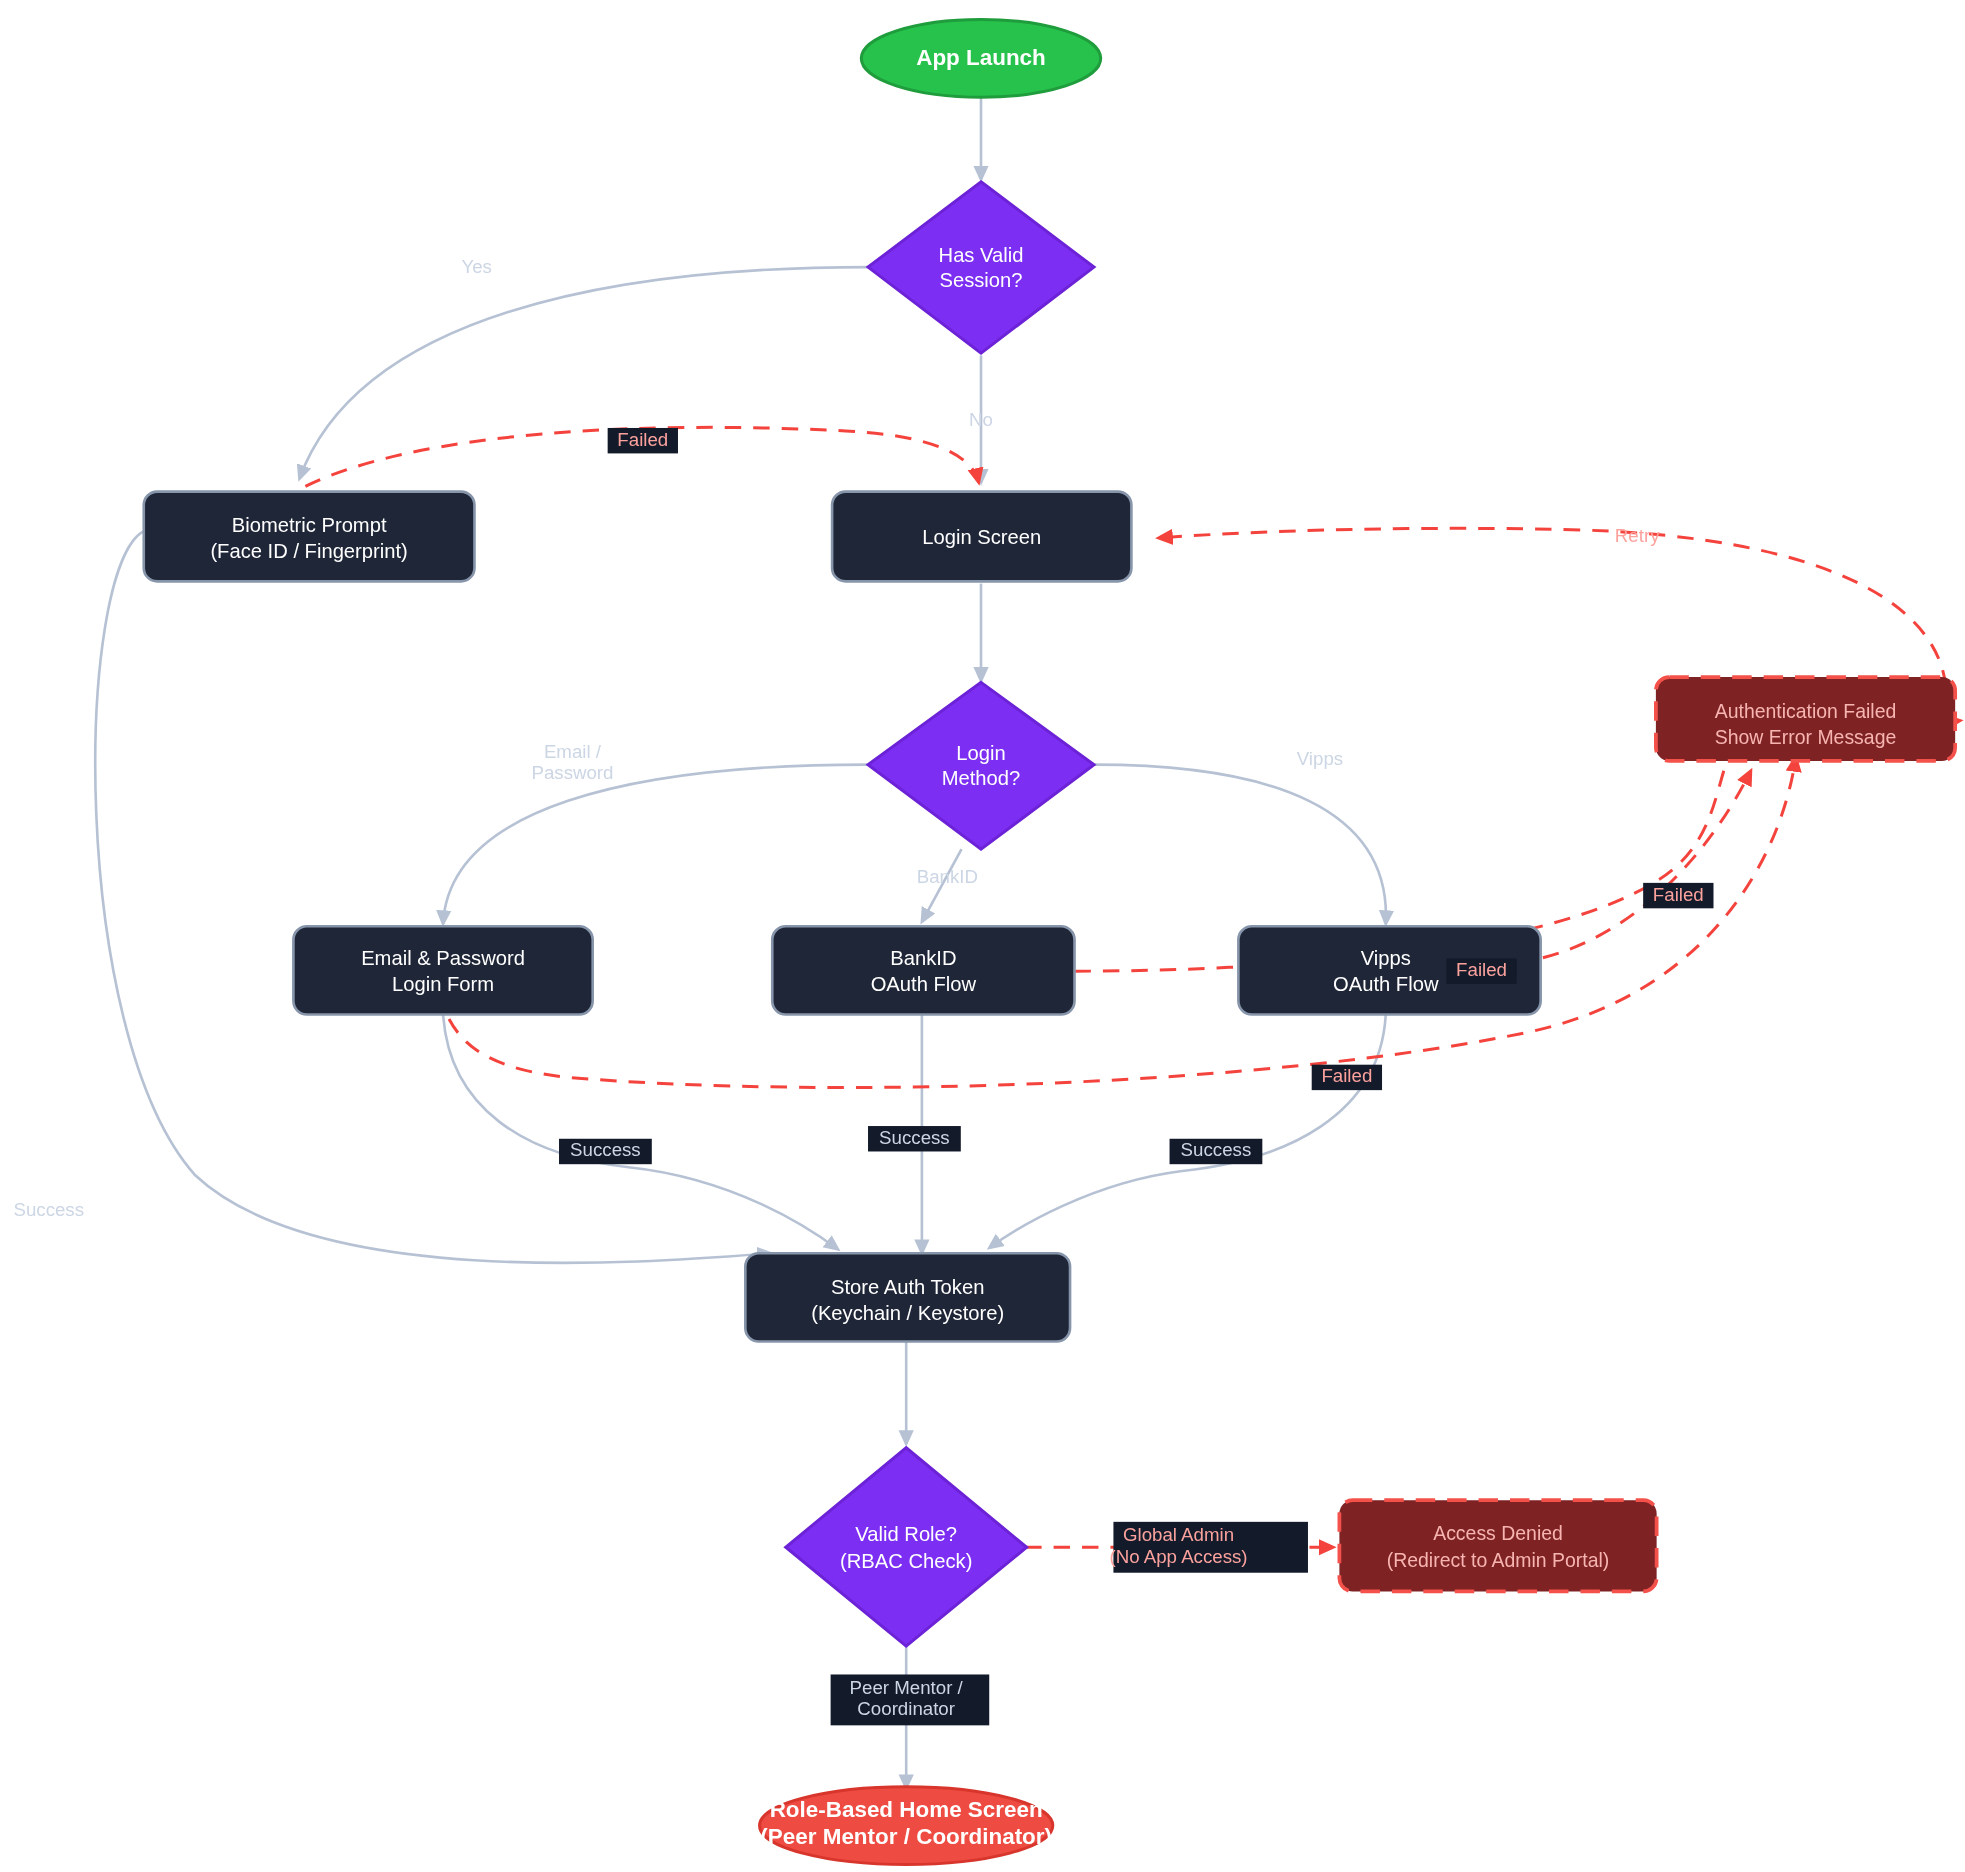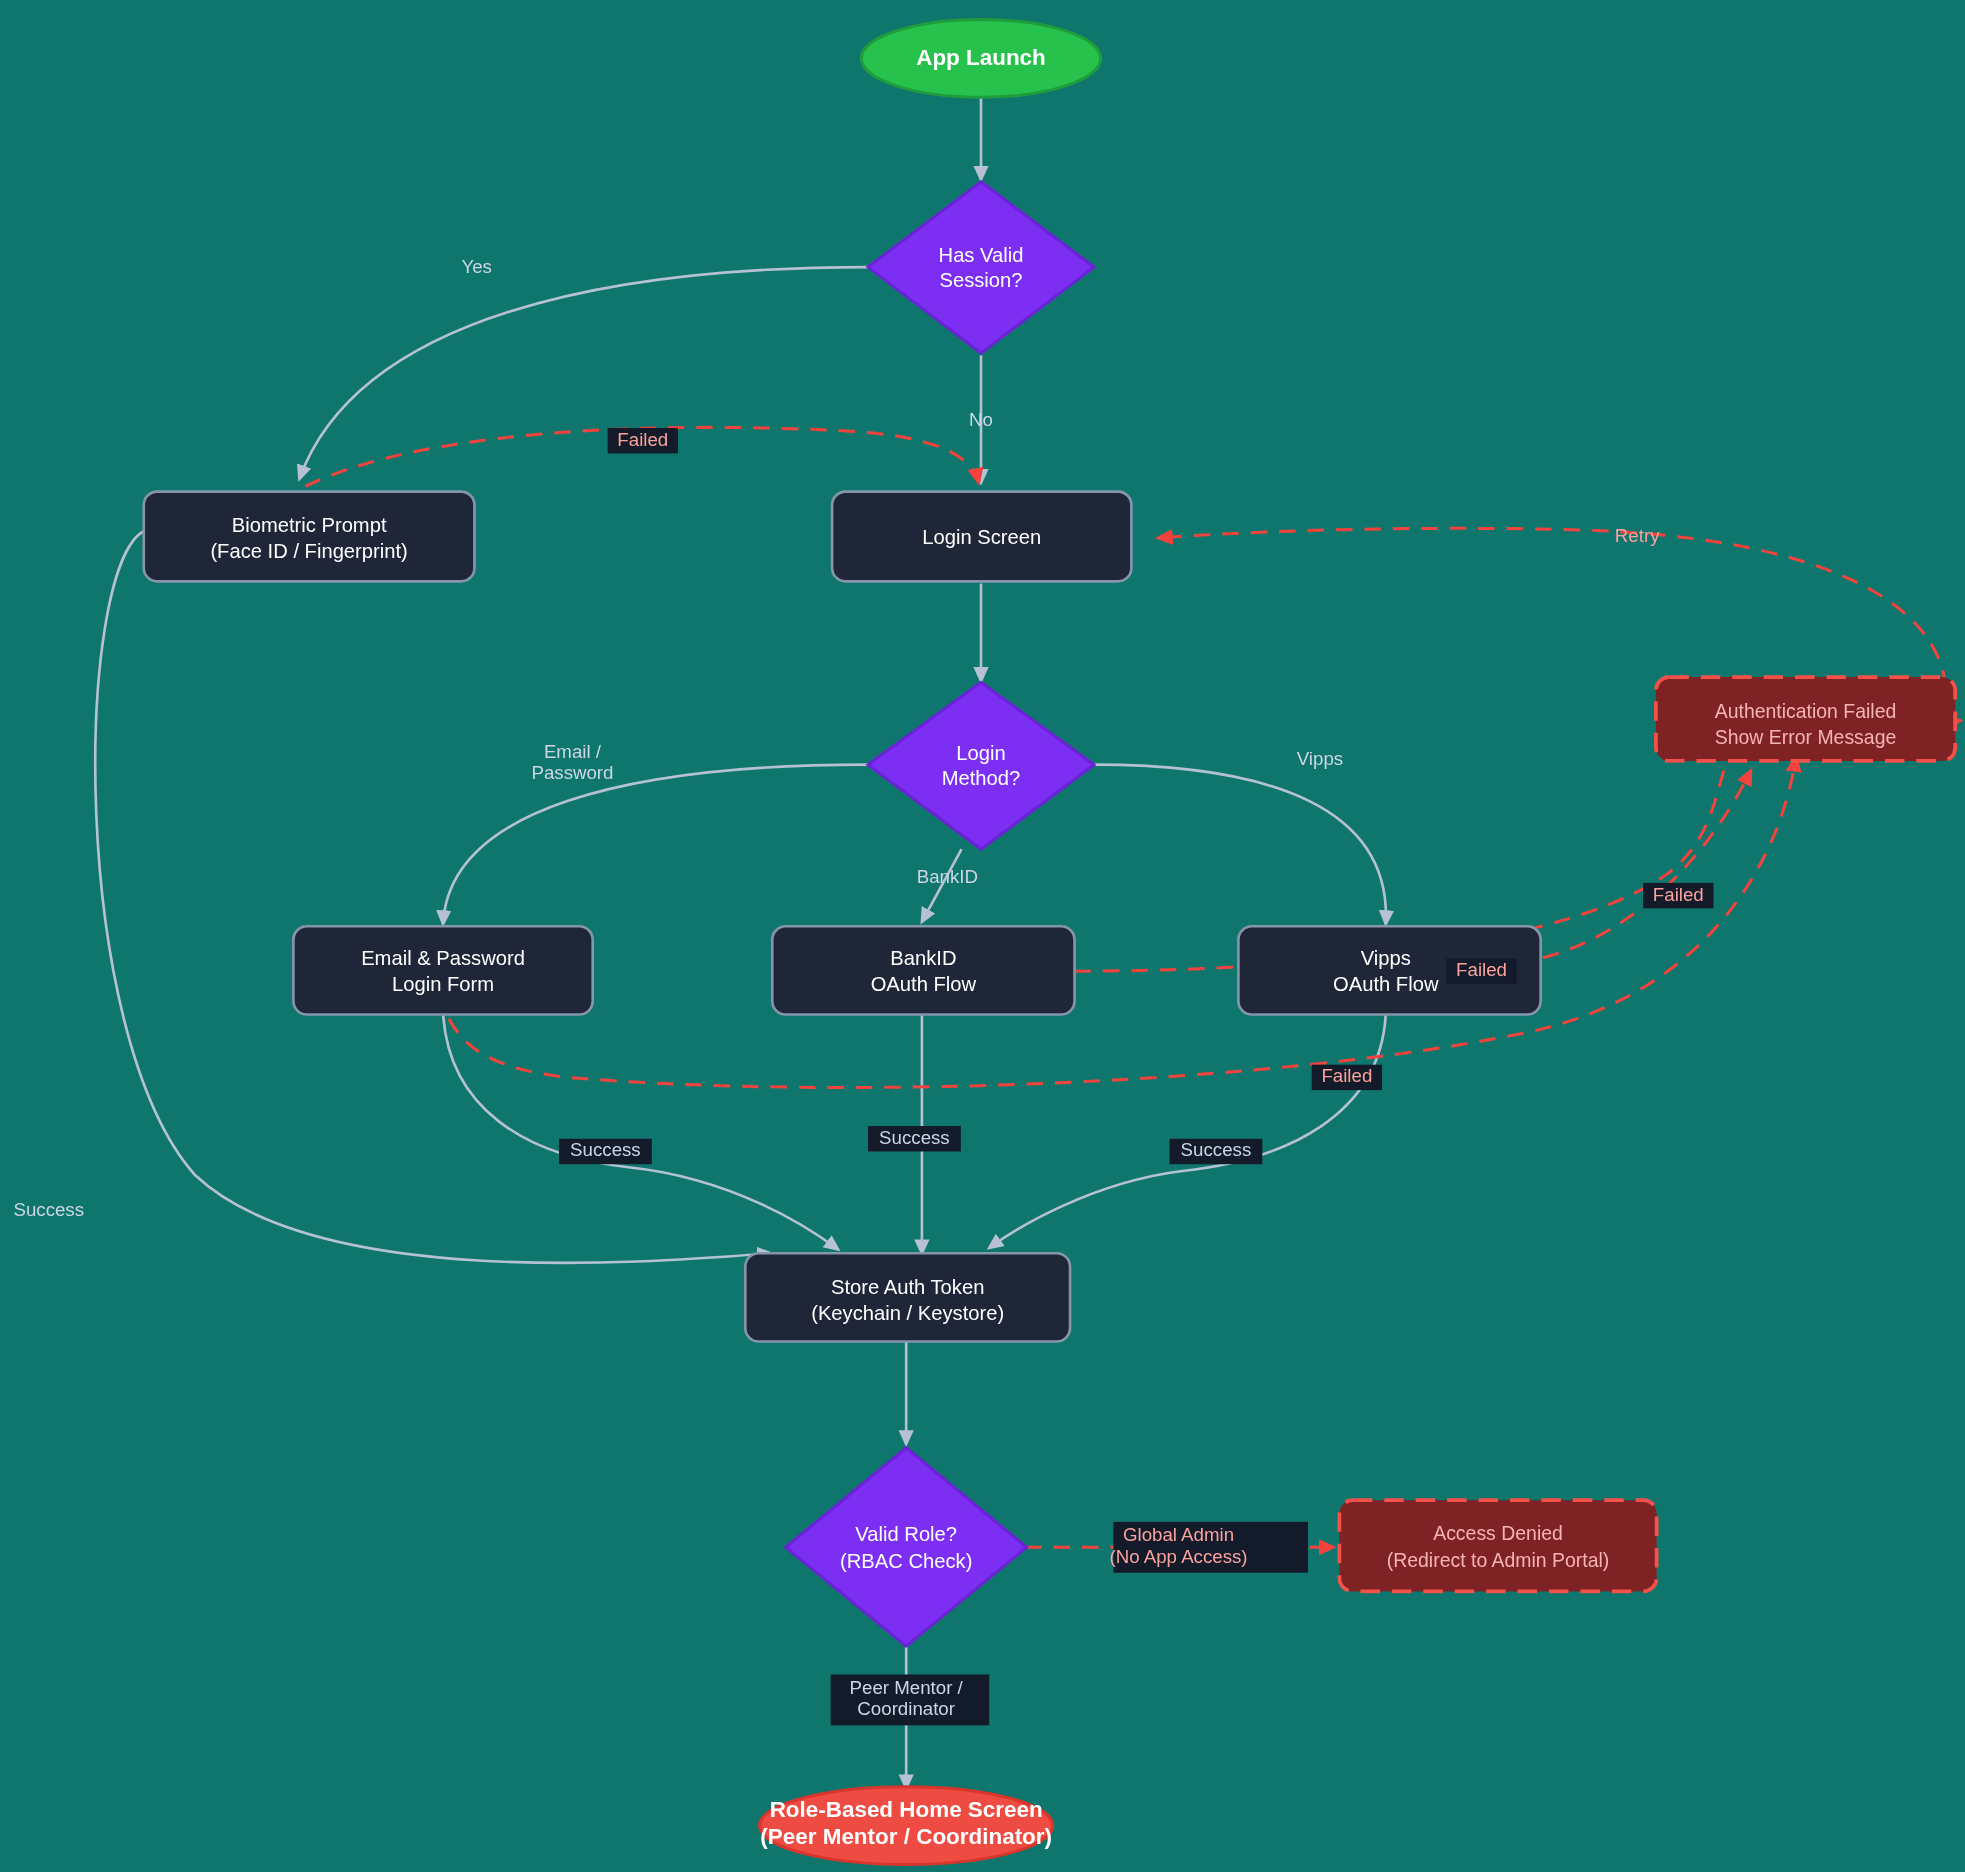--- a/index.html
+++ b/index.html
@@ -93,21 +93,21 @@
     font-size: 25px;
     text-anchor: middle;
   }
   .lbl-bg {
     fill: #131a2a;
   }
 </style>
 </head>
 <body style="background: rgb(19, 26, 42);">
 
-<div id="canvas" style="background: #0f766e;">
+<div id="canvas" style="background: #ffffff;">
   <svg id="flow" viewBox="0 0 2626 2502">
     <defs>
       <marker id="ah-gray" viewBox="0 0 12 12" refX="9" refY="6" markerWidth="7" markerHeight="7" orient="auto-start-reverse">
         <path d="M 0 1 L 11 6 L 0 11 z" fill="#b6c2d4"></path>
       </marker>
       <marker id="ah-red" viewBox="0 0 12 12" refX="9" refY="6" markerWidth="6.5" markerHeight="6.5" orient="auto-start-reverse">
         <path d="M 0 1 L 11 6 L 0 11 z" fill="#f4433c"></path>
       </marker>
     </defs>
 

